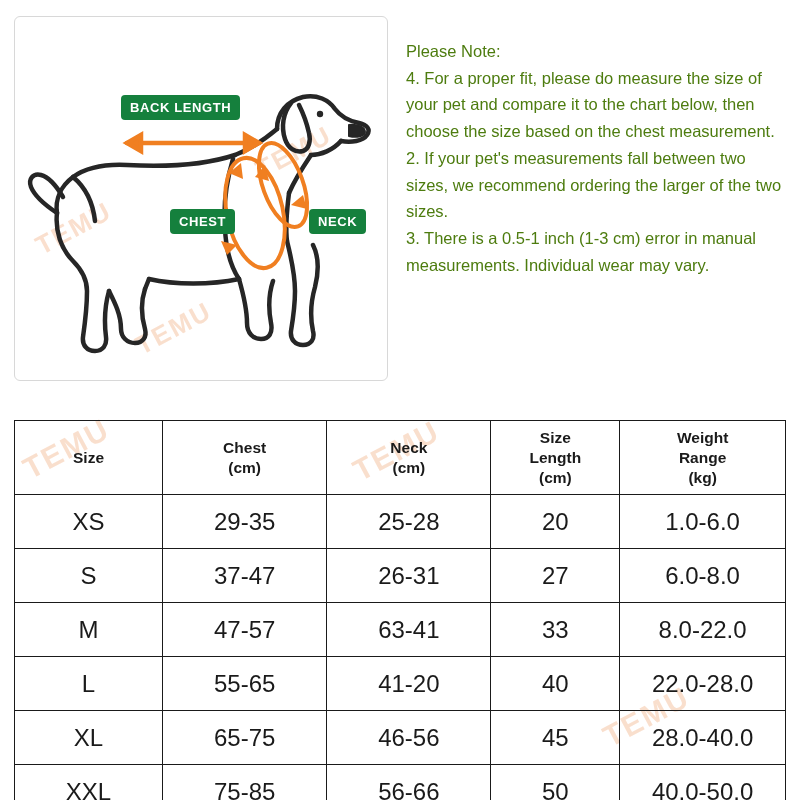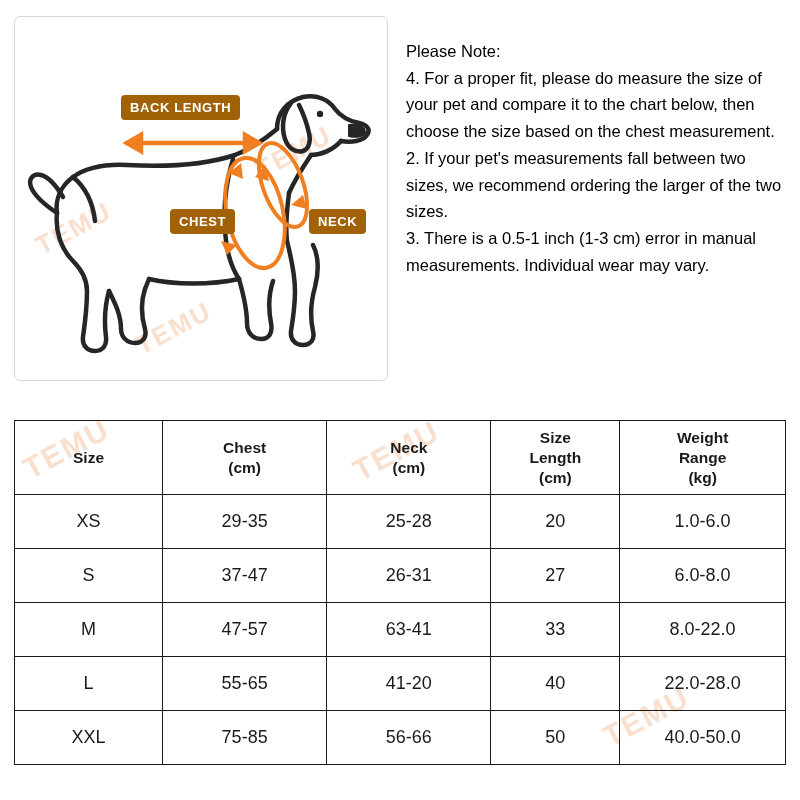--- a/index.html
+++ b/index.html
@@ -51,38 +51,38 @@
     opacity: .42;
     font-weight: bold;
     font-family: "Liberation Sans", sans-serif;
     letter-spacing: 2px;
     transform: rotate(-28deg);
     pointer-events: none;
     user-select: none;
   }
   .label-chip {
     position: absolute;
-    background: #a16207;
+    background: #15803d;
     color: #ffffff;
     font-size: 13px;
     font-weight: bold;
     letter-spacing: .6px;
     padding: 5px 9px;
     border-radius: 4px;
     font-family: "Liberation Sans", sans-serif;
     white-space: nowrap;
   }
 
   .notes {
     flex: 1 1 auto;
     padding-left: 18px;
     padding-top: 22px;
     font-size: 16.5px;
     line-height: 1.62;
-    color: #000000;
+    color: #4d7c0f;
   }
   .notes p {
     margin: 0;
   }
 
   
   .table-wrap {
     position: absolute;
     left: 14px;
     top: 420px;
@@ -102,21 +102,21 @@
   }
   table.size-table th {
     font-size: 15.5px;
     font-weight: bold;
     line-height: 1.28;
     padding: 7px 4px;
     height: 74px;
     box-sizing: border-box;
   }
   table.size-table td {
-    font-size: 18px;
+    font-size: 24px;
     font-weight: normal;
     height: 49px;
     padding: 2px 4px;
   }
   col.c-size { width: 19.2%; }
   col.c-chest { width: 21.3%; }
   col.c-neck { width: 21.3%; }
   col.c-back { width: 16.7%; }
   col.c-weight { width: 21.5%; }
 </style>
@@ -278,20 +278,27 @@
           <td>8.0-22.0</td>
         </tr>
         <tr>
           <td>L</td>
           <td>55-65</td>
           <td>41-20</td>
           <td>40</td>
           <td>22.0-28.0</td>
         </tr>
         <tr>
+          <td>XL</td>
+          <td>65-75</td>
+          <td>46-56</td>
+          <td>45</td>
+          <td>28.0-40.0</td>
+        </tr>
+        <tr>
           <td>XXL</td>
           <td>75-85</td>
           <td>56-66</td>
           <td>50</td>
           <td>40.0-50.0</td>
         </tr>
       </tbody>
     </table>
   </div>
 

